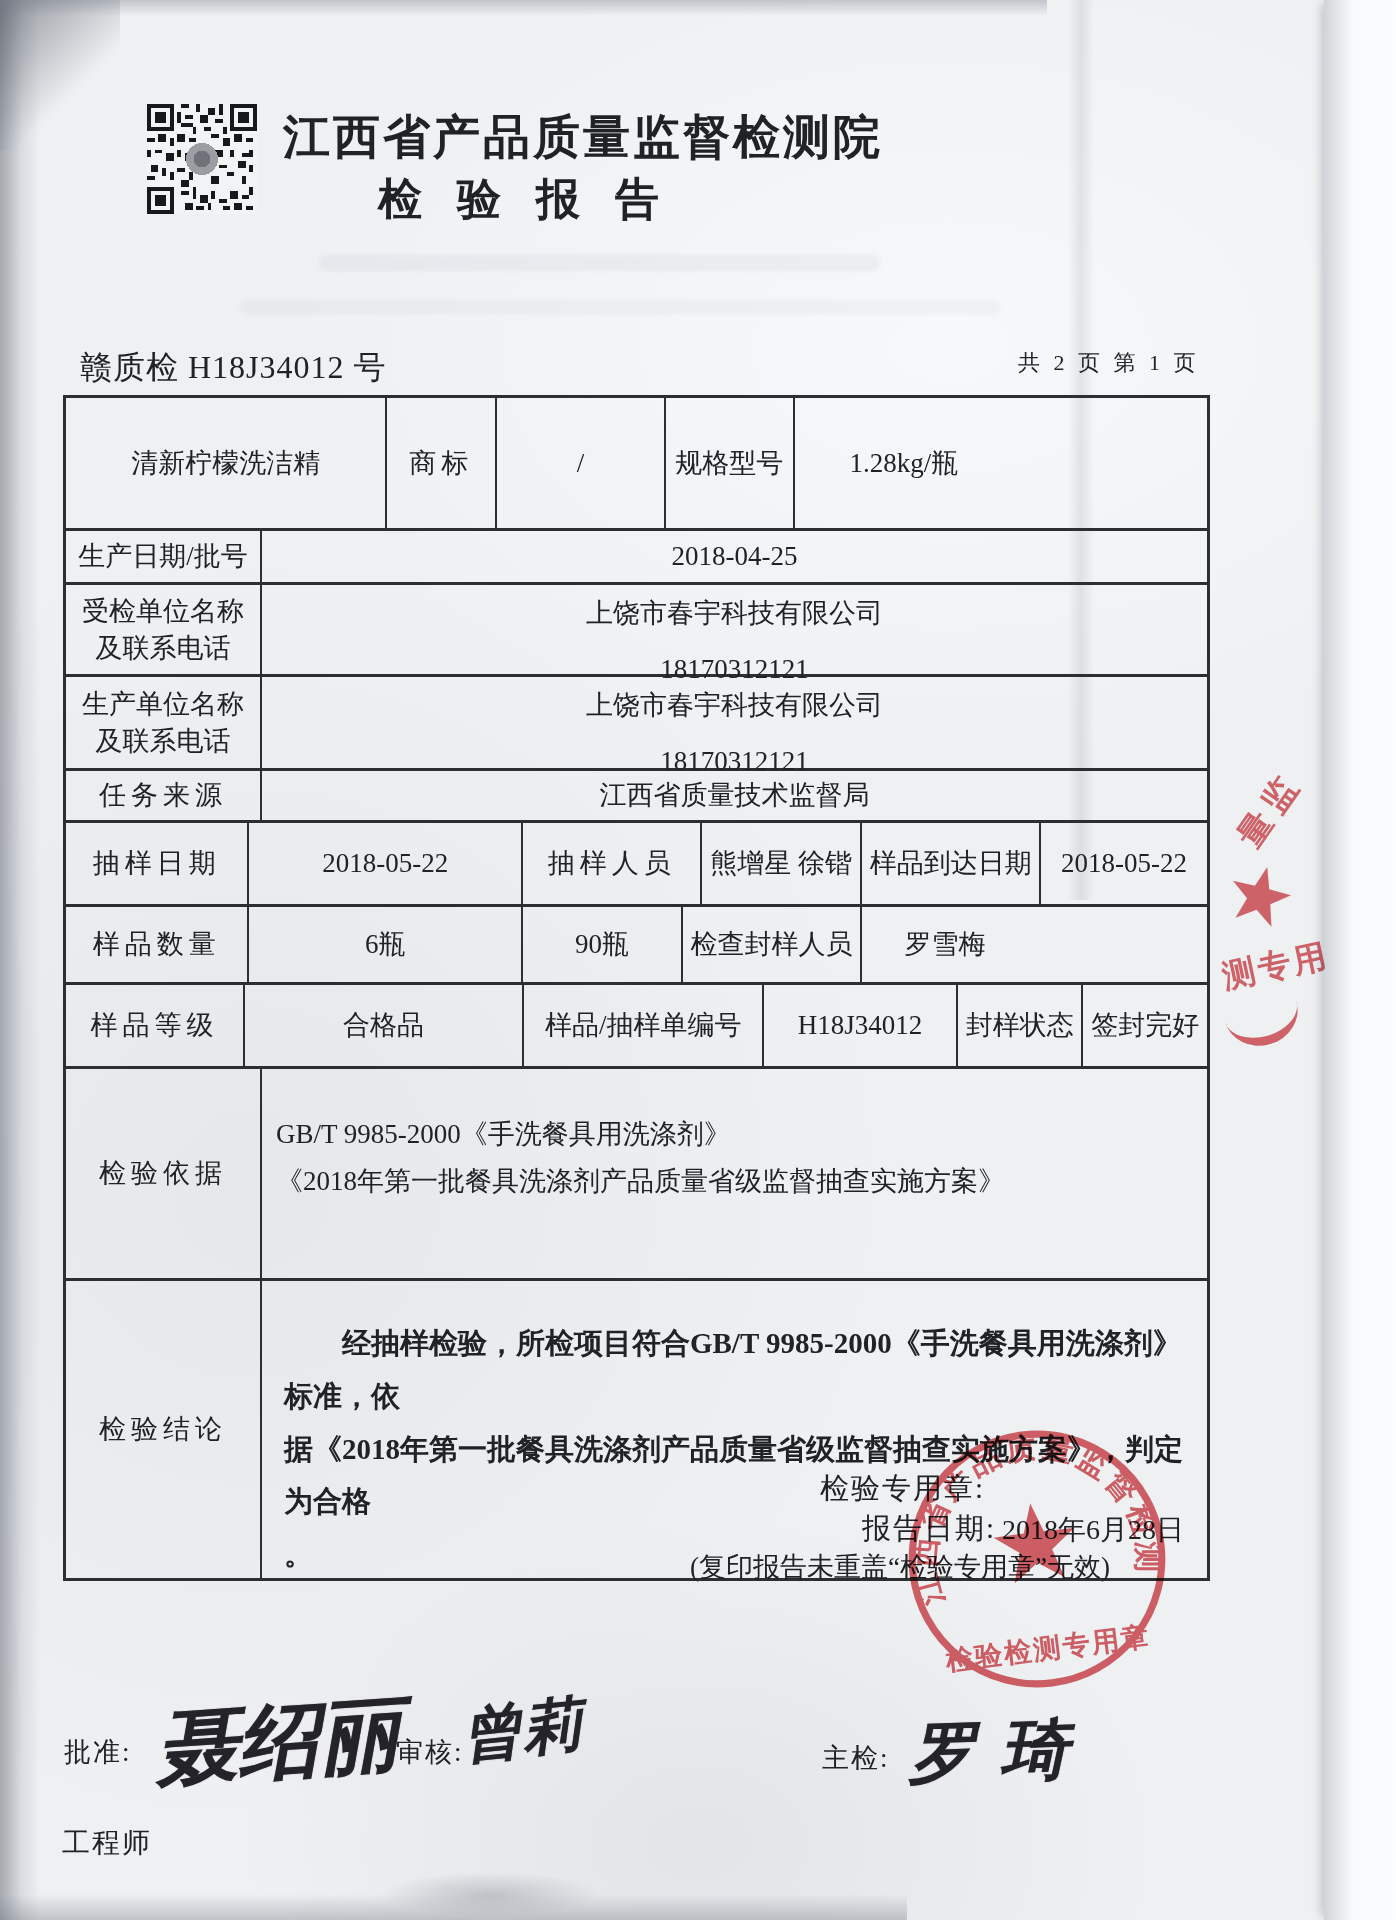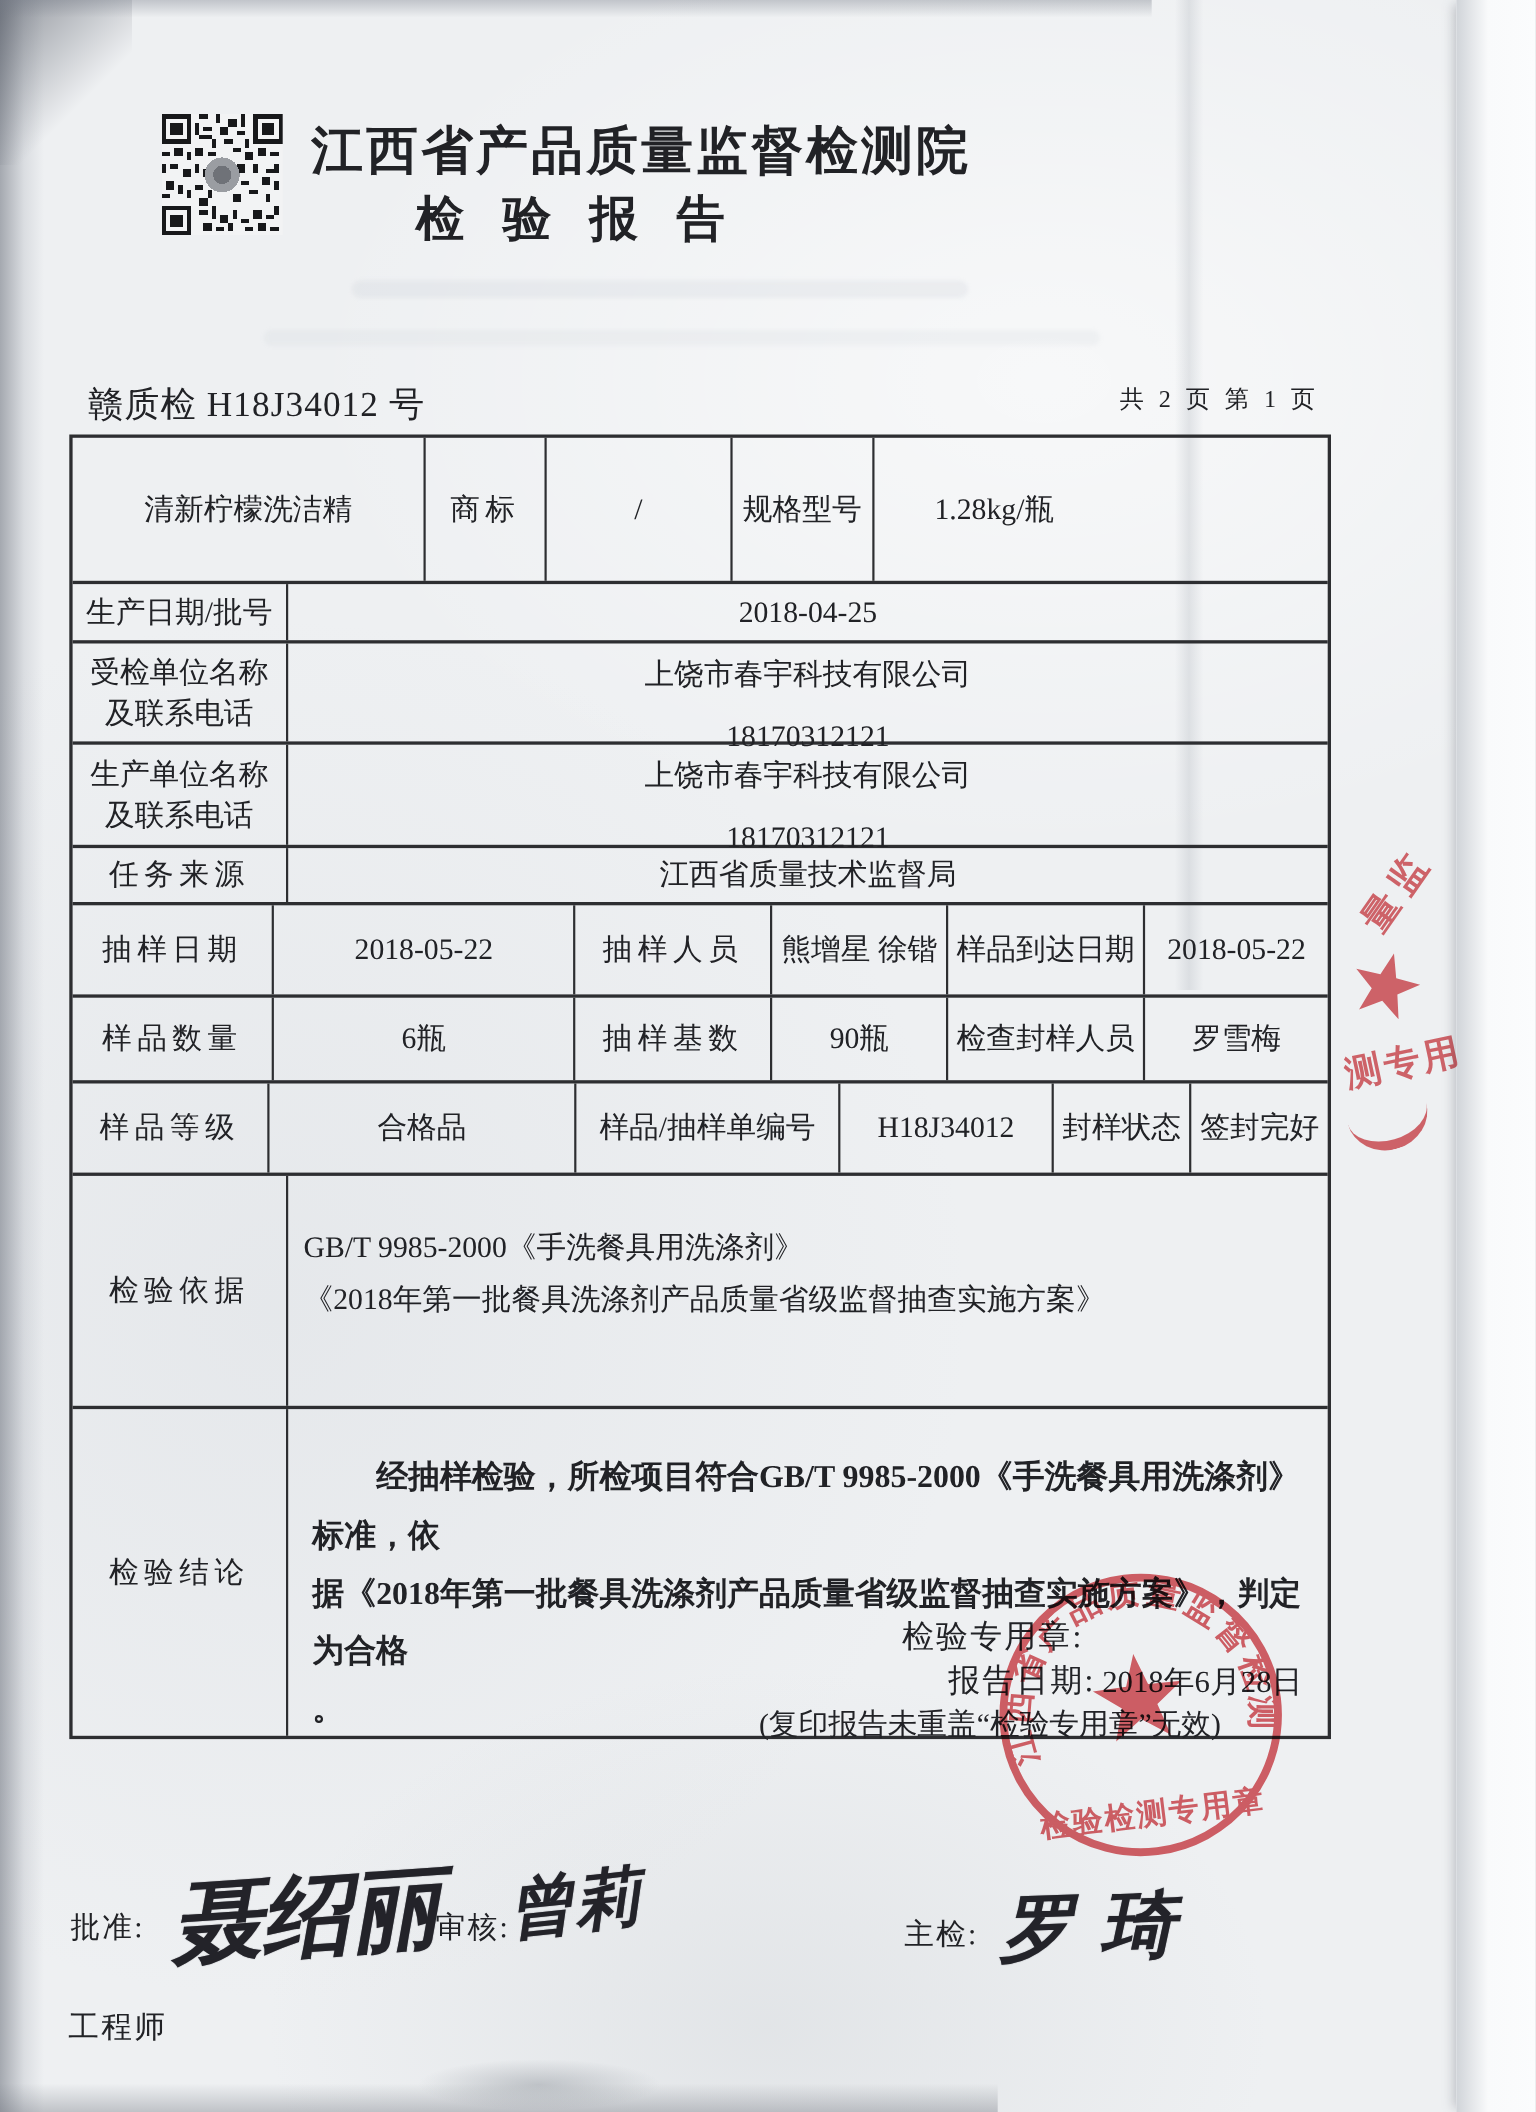--- a/index.html
+++ b/index.html
@@ -222,21 +222,20 @@
       <div class="cell" style="width:24%">2018-05-22</div>
       <div class="cell lblsp" style="width:15.7%">抽样人员</div>
       <div class="cell" style="width:14%">熊增星 徐锴</div>
       <div class="cell" style="width:15.7%">样品到达日期</div>
       <div class="cell" style="width:14.7%">2018-05-22</div>
     </div>
 
     <div class="row" style="height:78px">
       <div class="cell lblsp" style="width:15.9%">样品数量</div>
       <div class="cell" style="width:24%">6瓶</div>
-      <div class="cell lblsp" style="width:15.7%">抽样基数</div>
       <div class="cell" style="width:14%">90瓶</div>
       <div class="cell" style="width:15.7%">检查封样人员</div>
       <div class="cell" style="width:14.7%">罗雪梅</div>
     </div>
 
     <div class="row" style="height:84px">
       <div class="cell lblsp" style="width:15.5%">样品等级</div>
       <div class="cell" style="width:24.5%">合格品</div>
       <div class="cell" style="width:21%">样品/抽样单编号</div>
       <div class="cell" style="width:17%">H18J34012</div>

